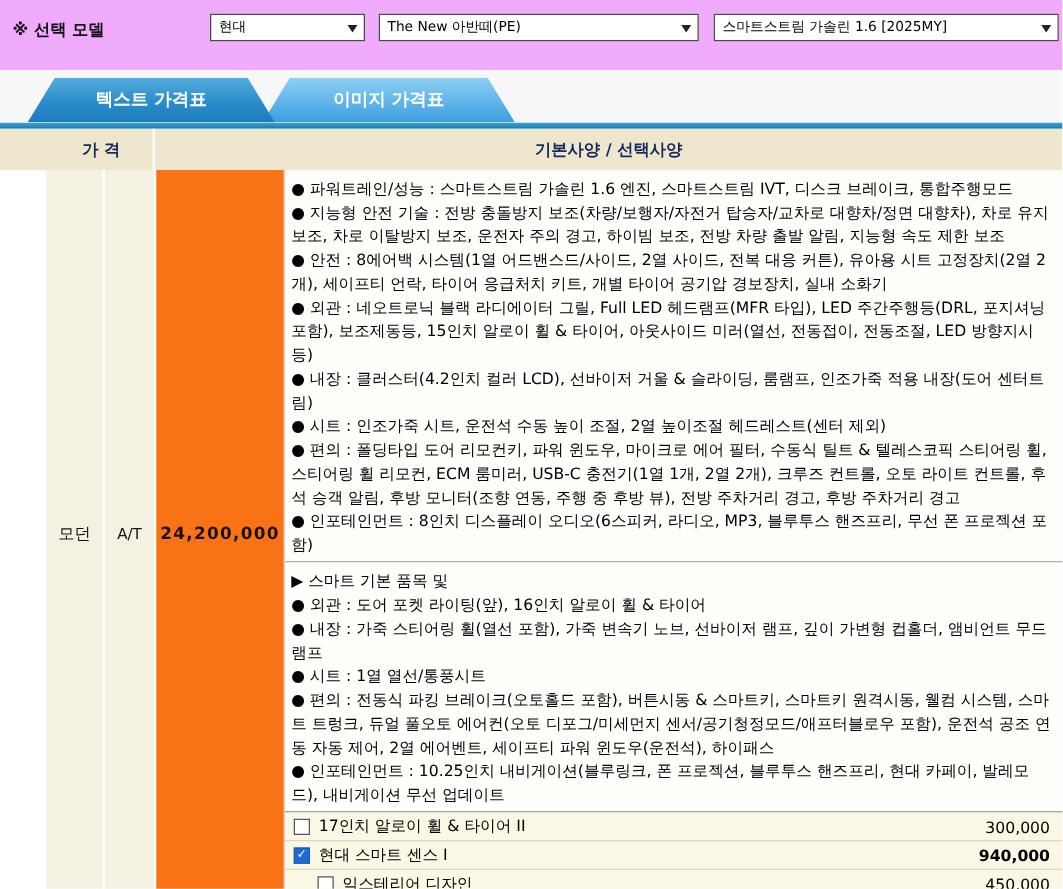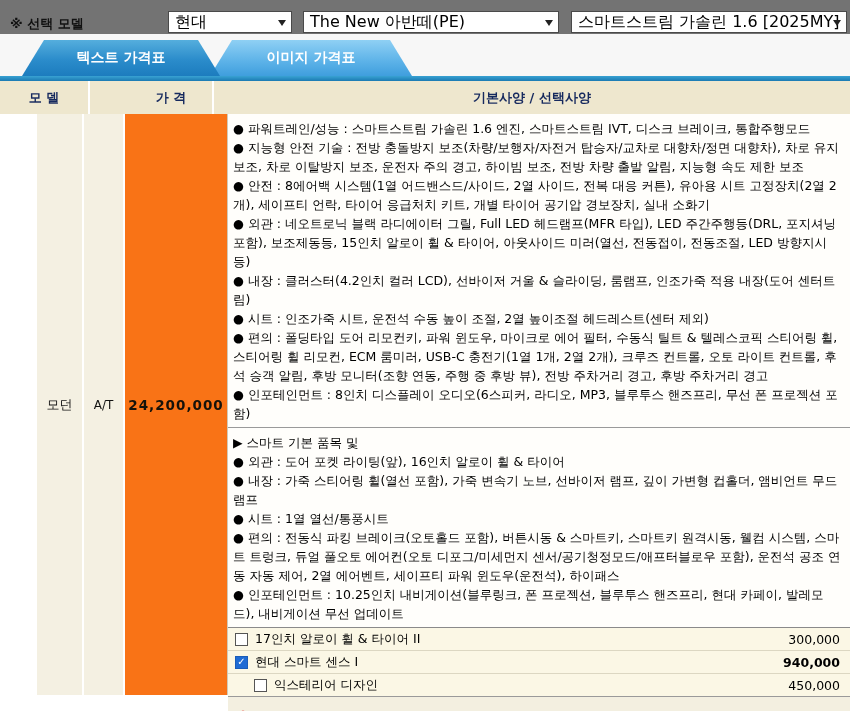--- a/index.html
+++ b/index.html
@@ -1,23 +1,23 @@
 <!DOCTYPE html>
 <html><head>
 <meta charset="utf-8">
 <style>
   * { margin:0; padding:0; box-sizing:border-box; }
   html,body { width:850px; height:711px; overflow:hidden;
     font-family:"DejaVu Sans","Liberation Sans",sans-serif; background:#fff; }
 
   
-  .topbar { position:relative; height:34px; background:#737373; }
+  .topbar { position:relative; height:56px; background:#f0abfc; }
   .topbar-label { position:absolute; left:10px; top:15px; font-size:13px; font-weight:bold; color:#111; }
   .dropdown { position:absolute; top:11px; height:22px; background:#fff; border:1px solid #4a4a4a;
-    font-size:16px; line-height:20px; padding:0 20px 14px 6px; color:#000; cursor:pointer; white-space:nowrap; overflow:hidden; }
+    font-size:11px; line-height:20px; padding:0 20px 14px 6px; color:#000; cursor:pointer; white-space:nowrap; overflow:hidden; }
   .dd-brand { left:168px; width:124px; }
   .dd-model { left:303px; width:256px; }
   .dd-trim  { left:571px; width:276px; }
   .dd-arrow { position:absolute; right:5px; top:8px; width:0; height:0;
     border-left:4px solid transparent; border-right:4px solid transparent; border-top:6px solid #222; }
 
   
   .tabzone { position:relative; height:42px; background:#f7f7f7; }
   .tab { position:absolute; bottom:0; height:36px; display:flex; align-items:center; justify-content:center;
     font-size:14px; font-weight:bold; color:#fff; cursor:pointer;
@@ -83,21 +83,20 @@
 
 <div class="tabzone">
   <div class="tab tab-active">텍스트 가격표</div>
   <div class="tab tab-inactive">이미지 가격표</div>
 </div>
 <div class="tabbar"></div>
 
 <div class="price-table">
 
   <div class="thead">
-    <div class="th th-model">모 델</div>
     <div class="th th-price">가 격</div>
     <div class="th th-spec">기본사양 / 선택사양</div>
   </div>
 
   <div class="tbody">
     <div class="td-trim">모던</div>
     <div class="td-trans">A/T</div>
     <div class="td-price">24,200,000</div>
 
     <div class="td-spec">

